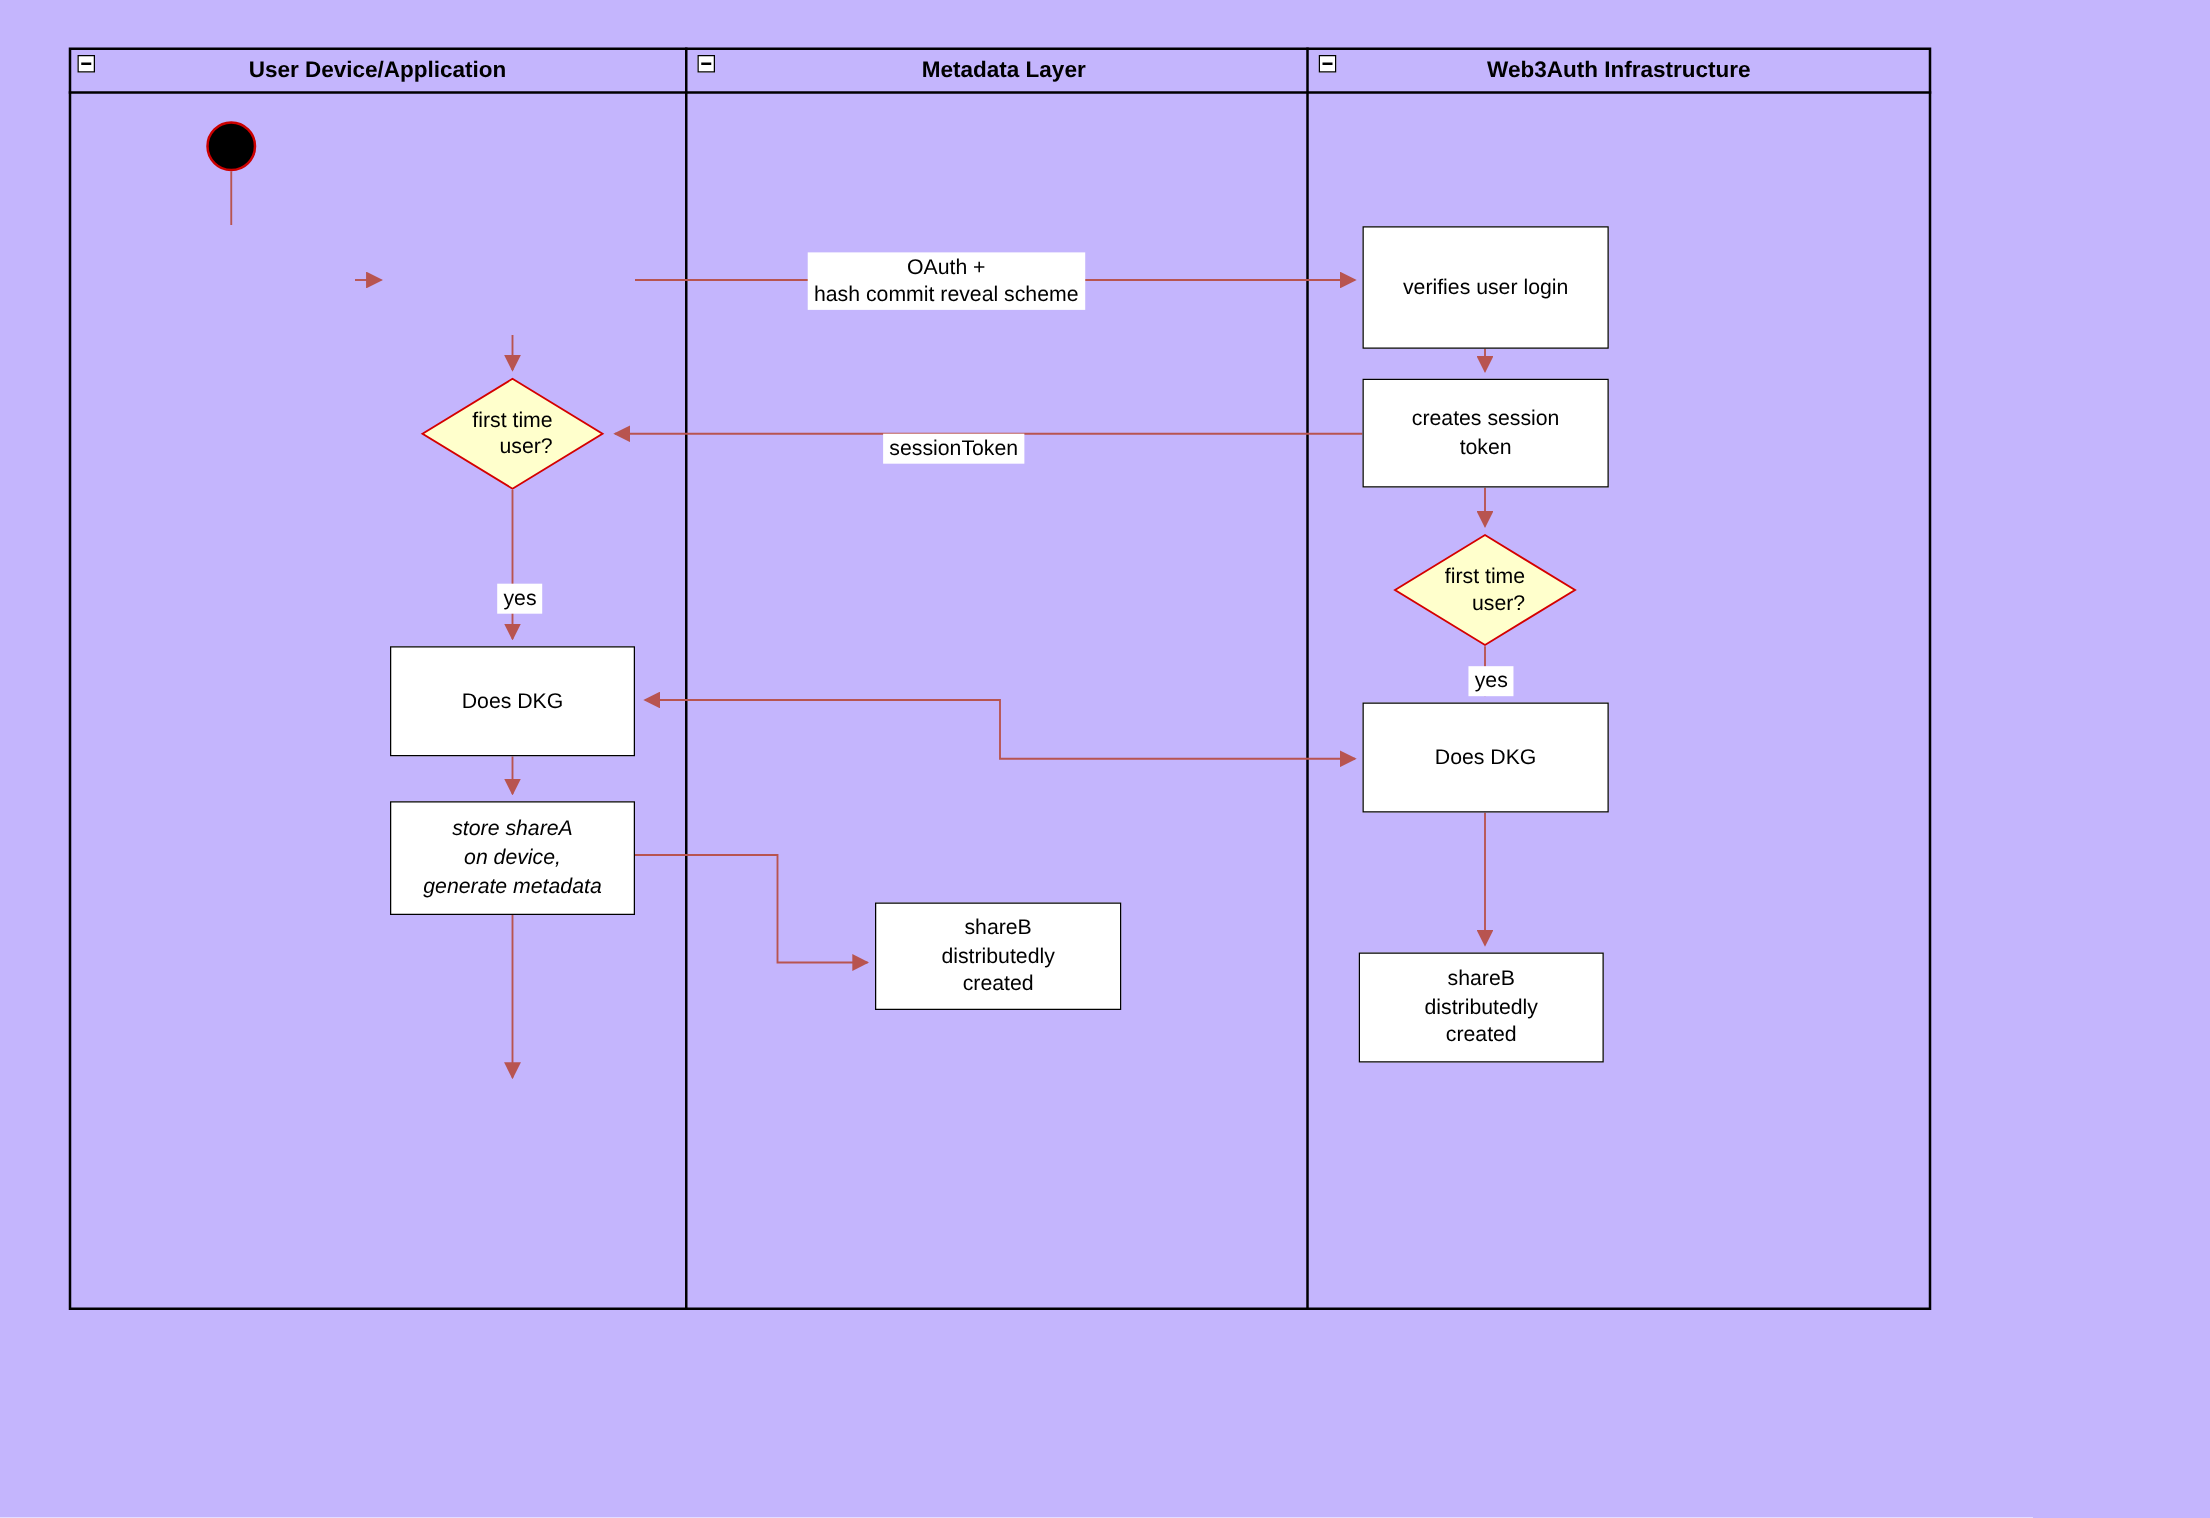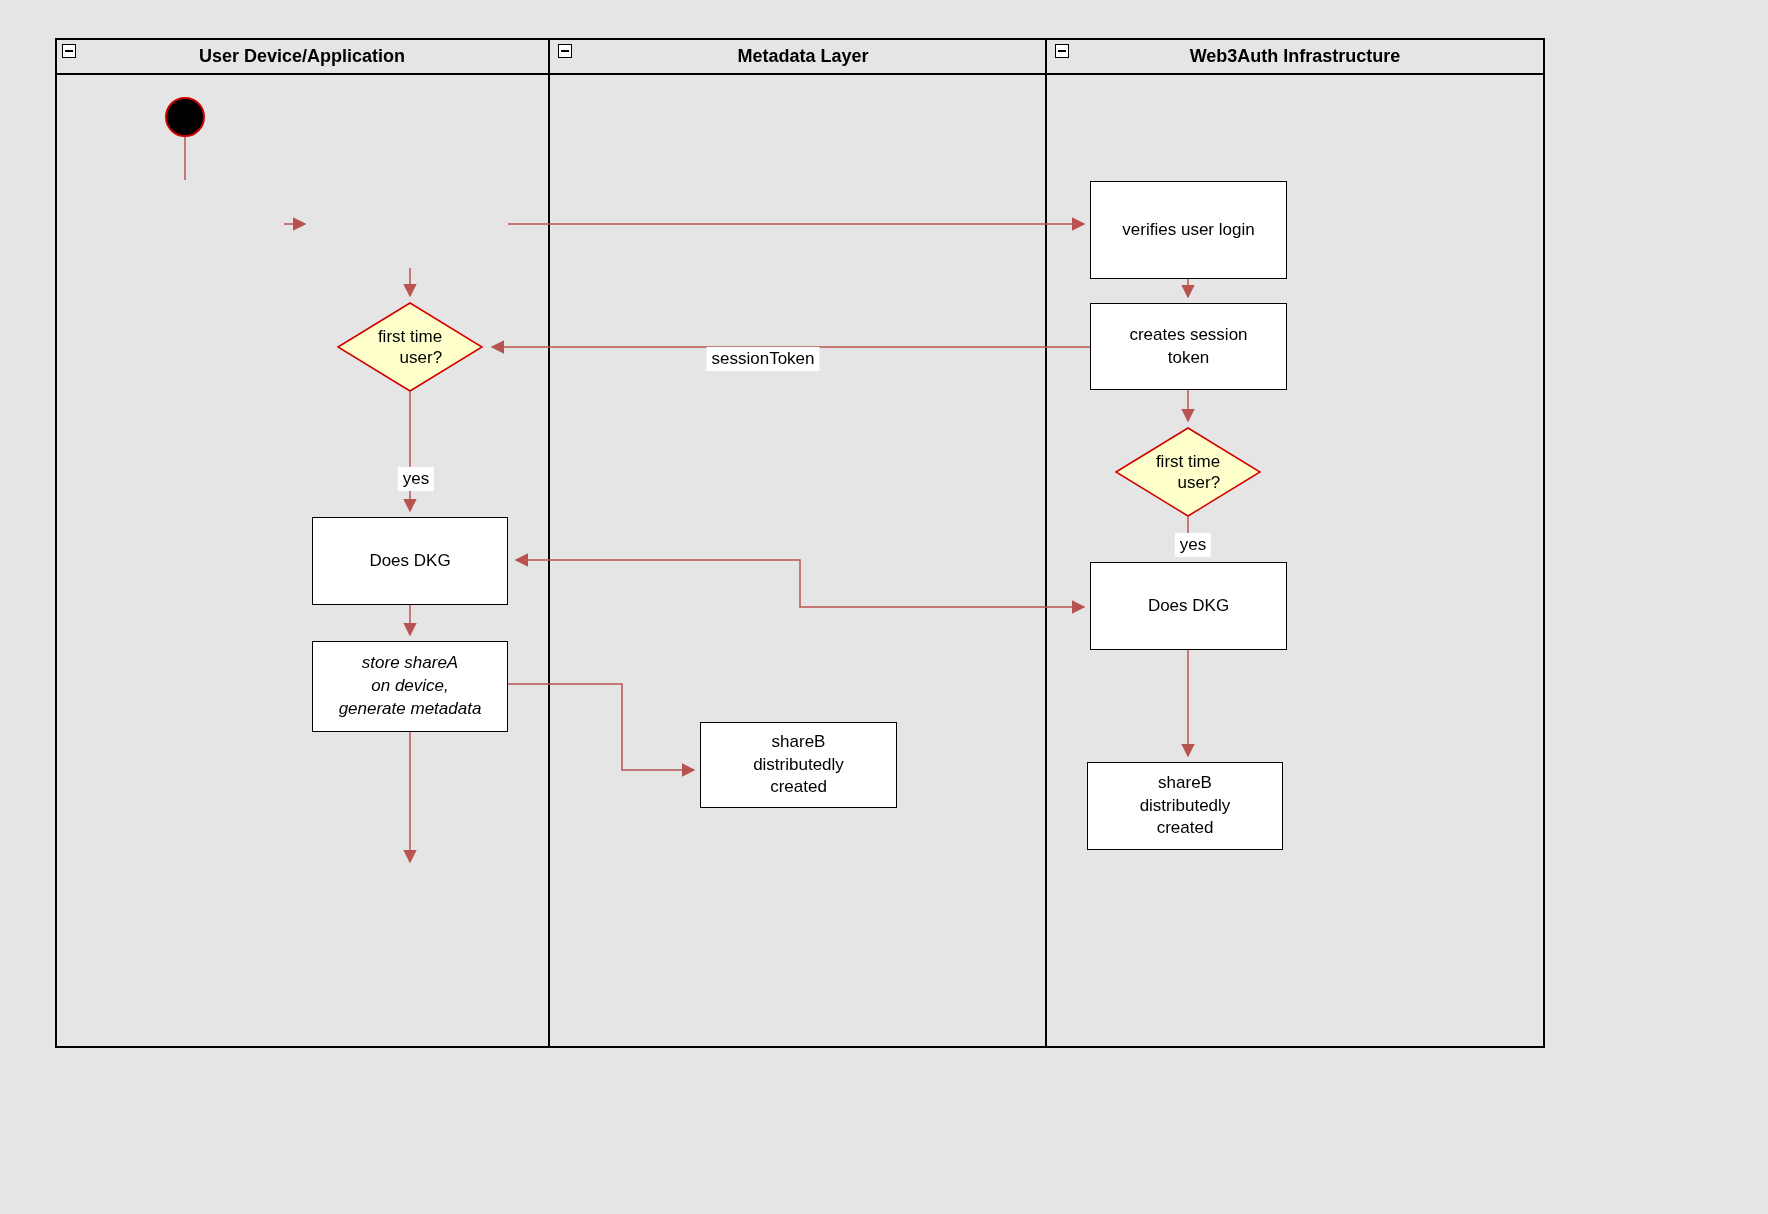--- a/index.html
+++ b/index.html
@@ -1,17 +1,17 @@
 <!DOCTYPE html>
 <html><head>
 <meta charset="utf-8">
 <style>
   html,body { margin:0; padding:0; background:#ffffff; }
   .canvas {
-    position:relative; width:1768px; height:1214px; background:#e5e5e5;
+    position:relative; width:1768px; height:1214px; background:#c4b5fd;
     font-family:"Liberation Sans", sans-serif; color:#000; overflow:hidden;
   }
   .frame {
     position:absolute; left:55px; top:38px; width:1490px; height:1010px;
     border:2px solid #000; box-sizing:border-box;
   }
   .vdiv { position:absolute; top:38px; height:1010px; width:2px; background:#000; }
   .hdiv { position:absolute; left:55px; top:73px; width:1490px; height:2px; background:#000; }
   .lane-title {
     position:absolute; top:56px; transform:translate(-50%,-50%);
@@ -134,17 +134,19 @@
     <span class="node-text">shareB
 distributedly
 created</span>
   </div>
 
   <div class="diamond-label" style="left:410px; top:347px;">first time
 user?</div>
   <div class="diamond-label" style="left:1188px; top:472px;">first time
 user?</div>
 
+  <div class="edge-label" style="left:757px; top:225px;">OAuth +
+hash commit reveal scheme</div>
   <div class="edge-label" style="left:763px; top:359px;">sessionToken</div>
   <div class="edge-label" style="left:416px; top:479px;">yes</div>
   <div class="edge-label" style="left:1193px; top:545px;">yes</div>
 
 </div>
 
 </body></html>

